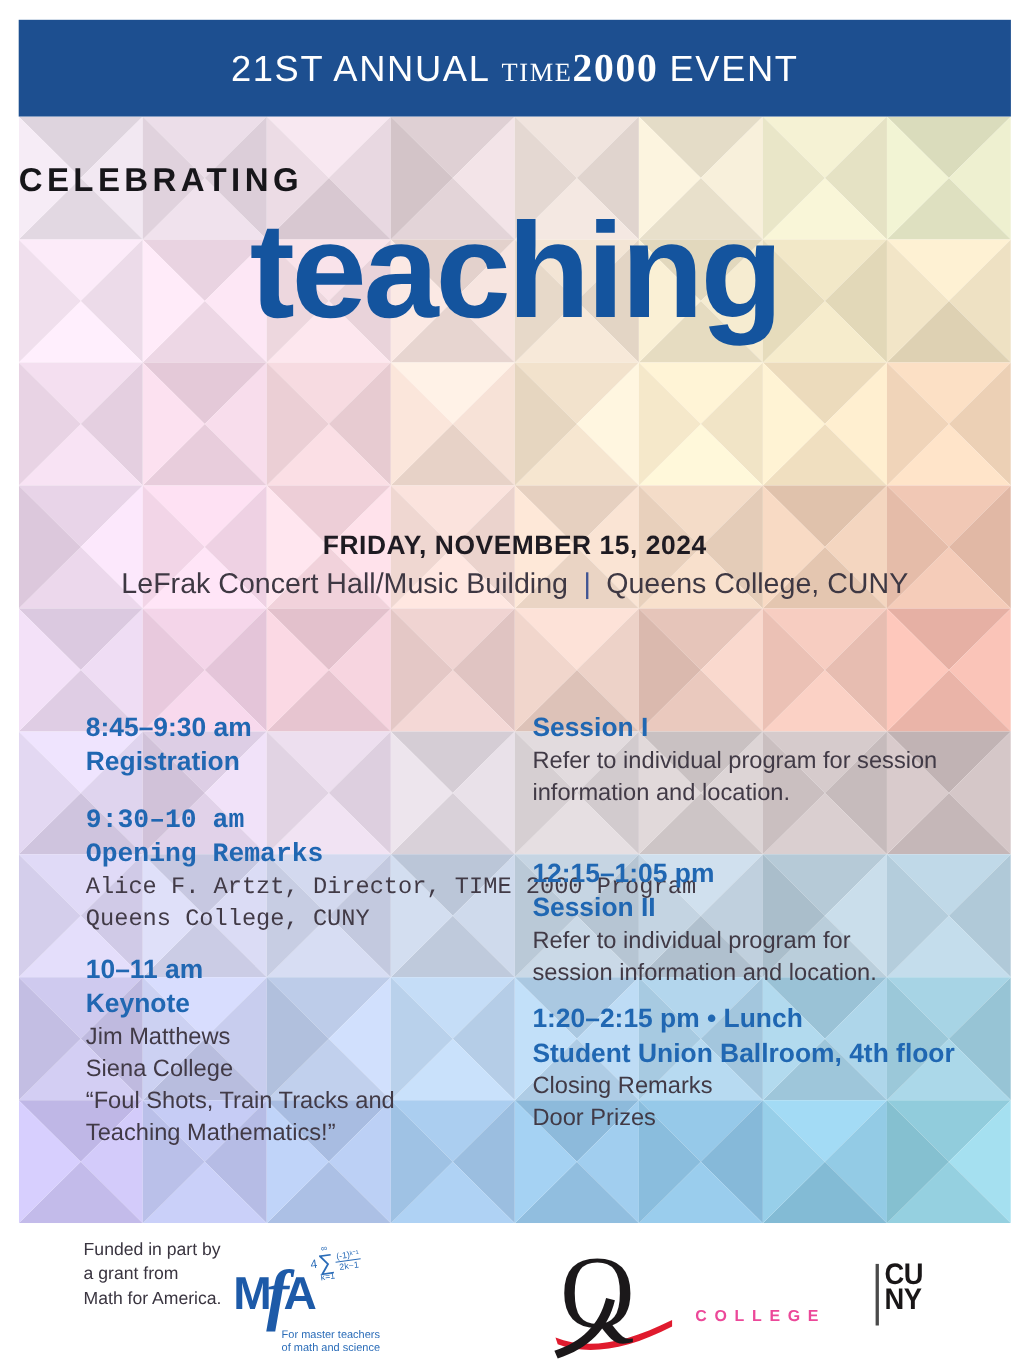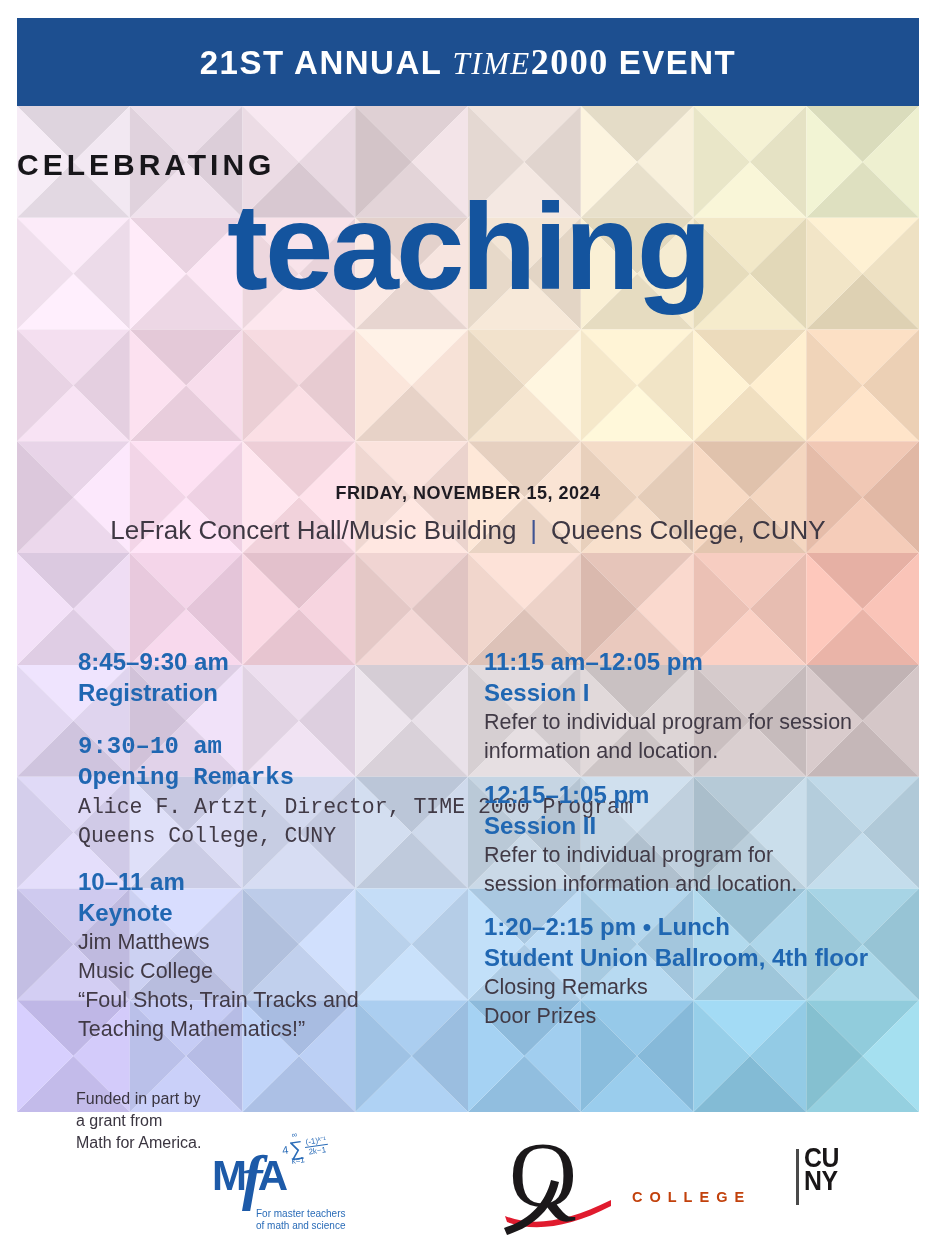--- a/index.html
+++ b/index.html
@@ -3,70 +3,70 @@
 <meta charset="utf-8">
 <style>
   html,body{margin:0;padding:0;background:#ffffff;}
   .page{position:relative;width:936px;height:1238px;background:#ffffff;overflow:hidden;
         font-family:"Liberation Sans", sans-serif;}
 
   
   .banner{position:absolute;left:17px;top:18px;width:902px;height:88px;
           display:flex;align-items:center;justify-content:center;}
   .banner-text{color:#ffffff;font-size:33px;letter-spacing:1.5px;white-space:nowrap;}
-  .banner-text .sans{font-family:"Liberation Sans",sans-serif;font-weight:700;}
-  .banner-text .serif{font-family:"Liberation Serif",serif;font-size:31px;font-weight:400;font-style:italic;}
+  .banner-text .sans{font-family:"Liberation Sans",sans-serif;font-weight:400;}
+  .banner-text .serif{font-family:"Liberation Serif",serif;font-size:24px;font-weight:400;}
   .banner-text .serif-bold{font-family:"Liberation Serif",serif;font-size:36px;font-weight:700;}
   .banner-text .gap{display:inline-block;width:10px;}
 
   
   .art{position:absolute;left:17px;top:106px;width:902px;height:1006px;overflow:hidden;}
   .art svg.mosaic{position:absolute;left:0;top:0;}
   .kicker{position:absolute;left:0;top:42px;width:100%;
           font-size:30px;font-weight:800;letter-spacing:4px;color:#17161a;}
   .hero-title{position:absolute;left:0;top:70px;width:100%;text-align:center;
           font-size:123px;line-height:141px;font-weight:700;letter-spacing:-3px;color:#14549e;}
   .event-date{position:absolute;left:0;top:377px;width:100%;text-align:center;
-          font-size:18px;font-weight:700;letter-spacing:0.5px;color:#1e1b22;}
+          font-size:24px;font-weight:700;letter-spacing:0.5px;color:#1e1b22;}
   .event-venue{position:absolute;left:0;top:409px;width:100%;text-align:center;
           font-size:26px;color:#3e3843;}
   .event-venue .pipe{color:#3f5493;padding:0 14px;font-weight:400;}
 
   
   .sec{position:absolute;white-space:nowrap;}
   .sec .time,.sec .stitle{font-size:24px;font-weight:700;color:#2067b2;line-height:31px;}
   .sec .detail{font-size:21.5px;color:#413a46;line-height:29px;}
   .col-l{left:61px;}
   .col-r{left:467px;}
   .l1{top:540px;} .l2{top:625px;font-family:Liberation Mono, monospace;} .l3{top:760px;}
   .r1{top:540px;} .r2{top:673px;} .r3{top:805px;}
 
   
-  .funding{position:absolute;left:76px;top:1088px;font-size:16px;line-height:22px;color:#3a3540;}
+  .funding{position:absolute;left:76px;top:1126px;font-size:16px;line-height:22px;color:#3a3540;}
 
   .mfa{position:absolute;left:212px;top:1132px;width:160px;height:100px;color:#1d5aa8;}
   .mfa-word{position:absolute;left:0;top:18px;display:flex;align-items:flex-end;}
   .mfa-m,.mfa-a{font-size:42px;font-weight:800;line-height:40px;}
   .mfa-f{font-family:"Liberation Serif",serif;font-style:italic;font-weight:700;
          font-size:62px;line-height:46px;margin:0 -5px;position:relative;top:4px;}
   .mfa-formula{position:absolute;left:70px;top:-2px;transform:rotate(-8deg);
          display:flex;align-items:center;color:#2a6cb8;}
   .mfa-sigma{display:flex;flex-direction:column;align-items:center;font-size:8px;line-height:8px;}
   .mfa-sigma .sg{font-size:20px;line-height:18px;}
   .mfa-coef{font-size:11px;margin-right:1px;}
   .mfa-frac{display:flex;flex-direction:column;align-items:center;font-size:8px;line-height:9px;margin-left:2px;}
   .mfa-frac .num{border-bottom:1px solid #2a6cb8;padding:0 1px;}
   .mfa-tagline{position:absolute;left:44px;top:64px;font-size:10px;line-height:11.5px;color:#2a6cb8;margin-top:12px;}
 
   .qc{position:absolute;left:503px;top:1128px;width:370px;height:108px;}
   .qc-q{position:absolute;left:0;top:2px;}
   .qc-queens{position:absolute;left:86px;top:23px;font-family:"Liberation Serif",serif;
              font-size:31px;letter-spacing:12px;color:#221e20;white-space:nowrap;}
   .qc-college{position:absolute;left:129px;top:61px;font-size:14.5px;font-weight:700;
-             letter-spacing:7px;color:#c2410c;white-space:nowrap;}
+             letter-spacing:7px;color:#ec4899;white-space:nowrap;}
   .qc-bar{position:absolute;left:293px;top:21px;width:2.5px;height:56px;background:#4a4a4a;}
   .qc-cuny{position:absolute;left:301px;top:19px;font-size:27px;font-weight:800;line-height:23px;
              color:#191617;transform:scaleX(0.92);transform-origin:left top;letter-spacing:-0.5px;}
 </style>
 </head>
 <body>
 
 <div class="page">
 
   <div class="banner" id="banner-bg" style="background: rgb(29, 79, 144);">
@@ -386,27 +386,26 @@
     <div class="sec col-l l2">
       <div class="time">9:30–10 am</div>
       <div class="stitle">Opening Remarks</div>
       <div class="detail">Alice F. Artzt, Director, TIME 2000 Program</div>
       <div class="detail">Queens College, CUNY</div>
     </div>
     <div class="sec col-l l3">
       <div class="time">10–11 am</div>
       <div class="stitle">Keynote</div>
       <div class="detail">Jim Matthews</div>
-      <div class="detail">Music College</div>
+      <div class="detail">Siena College</div>
       <div class="detail">“Foul Shots, Train Tracks and</div>
       <div class="detail">Teaching Mathematics!”</div>
     </div>
 
     <div class="sec col-r r1">
-      <div class="time">11:15 am–12:05 pm</div>
       <div class="stitle">Session I</div>
       <div class="detail">Refer to individual program for session</div>
       <div class="detail">information and location.</div>
     </div>
     <div class="sec col-r r2">
       <div class="time">12:15–1:05 pm</div>
       <div class="stitle">Session II</div>
       <div class="detail">Refer to individual program for</div>
       <div class="detail">session information and location.</div>
     </div>

